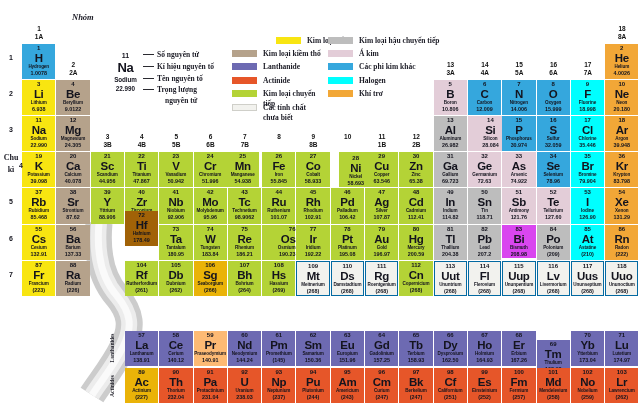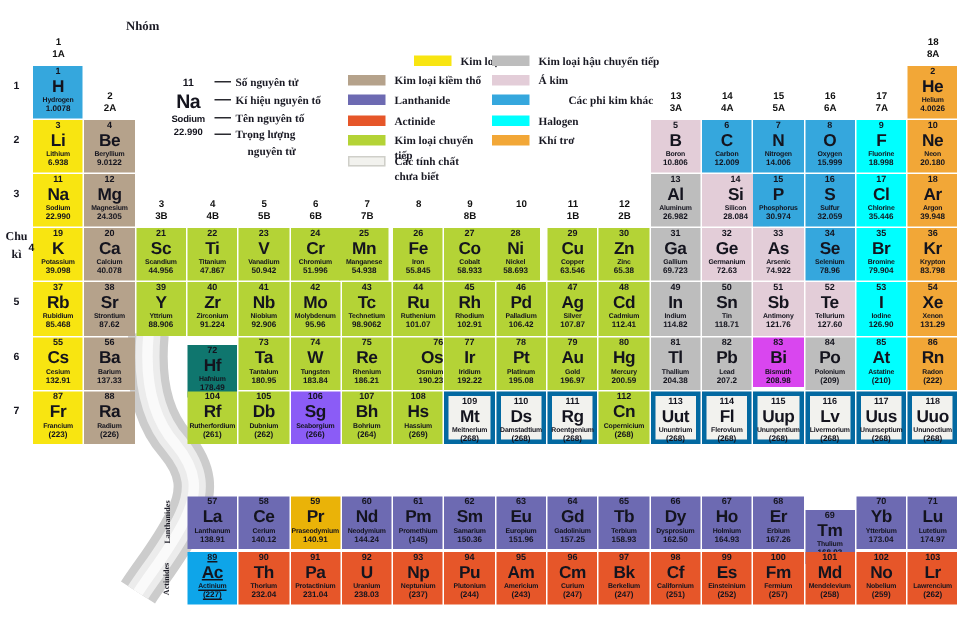--- a/index.html
+++ b/index.html
@@ -1,20 +1,20 @@
 <!DOCTYPE html>
 <html><head>
 <meta charset="utf-8">
 <style>
   html,body{margin:0;padding:0;background:#fff;}
   #stage{position:relative;width:640px;height:411px;background:#fff;overflow:hidden;
          font-family:"Liberation Sans",sans-serif;color:#14141e;}
   .cell{position:absolute;box-sizing:border-box;display:flex;flex-direction:column;
         align-items:center;padding-top:1px;text-align:center;}
-  .cell.unknown{background:#f2f2ee;border:3px solid #0369a1;}
+  .cell.unknown{background:#f2f2ee;border:1px solid #0369a1;}
   .num{font-size:6px;line-height:7px;font-weight:bold;}
   .sym{font-size:11.5px;line-height:12px;font-weight:bold;letter-spacing:-0.3px;}
   .nm{font-size:4.6px;line-height:6px;font-weight:bold;white-space:nowrap;letter-spacing:-0.1px;}
   .wt{font-size:5.4px;line-height:7px;font-weight:bold;white-space:nowrap;}
   .ghead{position:absolute;width:34px;text-align:center;font-weight:bold;
          font-size:6.5px;line-height:8px;color:#111;}
   .plabel{position:absolute;width:14px;text-align:center;font-weight:bold;font-size:7px;}
   .viet{font-family:"Liberation Serif",serif;font-weight:bold;color:#1a1a24;}
   .legend-item{position:absolute;display:flex;align-items:flex-start;}
   .legend-swatch{width:25px;height:7px;margin-top:1px;flex:0 0 auto;box-sizing:border-box;}
@@ -34,21 +34,21 @@
 <body>
 
 <div id="stage">
 
   <svg style="position:absolute;left:0;top:0;" width="640" height="411" viewBox="0 0 640 411">
     <path d="M99,223 C96,256 103,280 117,296 C131,313 133,327 123,347 C113,367 101,381 92,395" fill="none" stroke="#cccccc" stroke-width="27"></path>
     <path d="M99,223 C96,256 103,280 117,296 C131,313 133,327 123,347 C113,367 101,381 92,395" fill="none" stroke="#ececec" stroke-width="16"></path>
     <path d="M99,223 C96,256 103,280 117,296 C131,313 133,327 123,347 C113,367 101,381 92,395" fill="none" stroke="#fafafa" stroke-width="7"></path>
   </svg>
 
-  <div class="viet" style="position:absolute;left:84px;top:12px;width:44px;font-size:8.5px;">Nhóm</div>
+  <div class="viet" style="position:absolute;left:72px;top:12px;width:44px;font-size:8.5px;font-style:italic;">Nhóm</div>
   <div class="viet" style="position:absolute;left:0px;top:152px;width:22px;font-size:8px;line-height:12px;
               text-align:center;white-space:pre-line;">Chu
 kì</div>
 
   <div id="keycell" class="cell">
     <div class="num">11</div>
     <div class="sym">Na</div>
     <div class="nm">Sodium</div>
     <div class="wt">22.990</div>
   </div>
@@ -225,21 +225,21 @@
         <div class="sym">Fe</div>
         <div class="nm">Iron</div>
         <div class="wt">55.845</div>
       </div>
       <div class="cell" style="left: 296.4px; top: 152.3px; width: 33.4px; height: 35.2px; background: rgb(180, 211, 54);">
         <div class="num">27</div>
         <div class="sym">Co</div>
         <div class="nm">Cobalt</div>
         <div class="wt">58.933</div>
       </div>
-      <div class="cell" style="left: 327px; top: 152.3px; width: 33.4px; height: 35.2px; background: rgb(180, 211, 54);">
+      <div class="cell" style="left: 339px; top: 152.3px; width: 33.4px; height: 35.2px; background: rgb(180, 211, 54); justify-content: flex-end;">
         <div class="num">28</div>
         <div class="sym">Ni</div>
         <div class="nm">Nickel</div>
         <div class="wt">58.693</div>
       </div>
       <div class="cell" style="left: 365px; top: 152.3px; width: 33.4px; height: 35.2px; background: rgb(180, 211, 54);">
         <div class="num">29</div>
         <div class="sym">Cu</div>
         <div class="nm">Copper</div>
         <div class="wt">63.546</div>
@@ -399,21 +399,21 @@
         <div class="sym">Cs</div>
         <div class="nm">Cesium</div>
         <div class="wt">132.91</div>
       </div>
       <div class="cell" style="left: 56.3px; top: 224.5px; width: 33.4px; height: 35.2px; background: rgb(181, 162, 139);">
         <div class="num">56</div>
         <div class="sym">Ba</div>
         <div class="nm">Barium</div>
         <div class="wt">137.33</div>
       </div>
-      <div class="cell" style="left: 124.9px; top: 230px; width: 33.4px; height: 35.2px; background: #0f766e;">
+      <div class="cell" style="left: 124.9px; top: 211px; width: 33.4px; height: 35.2px; background: #a16207;">
         <div class="num">72</div>
         <div class="sym">Hf</div>
         <div class="nm">Hafnium</div>
         <div class="wt">178.49</div>
       </div>
       <div class="cell" style="left: 159.2px; top: 224.5px; width: 33.4px; height: 35.2px; background: rgb(180, 211, 54);">
         <div class="num">73</div>
         <div class="sym">Ta</div>
         <div class="nm">Tantalum</div>
         <div class="wt">180.95</div>
@@ -513,21 +513,21 @@
         <div class="sym">Rf</div>
         <div class="nm">Rutherfordium</div>
         <div class="wt">(261)</div>
       </div>
       <div class="cell" style="left: 159.2px; top: 260.6px; width: 33.4px; height: 35.2px; background: rgb(180, 211, 54);">
         <div class="num">105</div>
         <div class="sym">Db</div>
         <div class="nm">Dubnium</div>
         <div class="wt">(262)</div>
       </div>
-      <div class="cell" style="left: 193.5px; top: 260.6px; width: 33.4px; height: 35.2px; background: #8b5cf6;">
+      <div class="cell" style="left: 193.5px; top: 260.6px; width: 33.4px; height: 35.2px; background: #eab308;">
         <div class="num">106</div>
         <div class="sym">Sg</div>
         <div class="nm">Seaborgium</div>
         <div class="wt">(266)</div>
       </div>
       <div class="cell" style="left: 227.8px; top: 260.6px; width: 33.4px; height: 35.2px; background: rgb(180, 211, 54);">
         <div class="num">107</div>
         <div class="sym">Bh</div>
         <div class="nm">Bohrium</div>
         <div class="wt">(264)</div>
@@ -603,21 +603,21 @@
         <div class="sym">La</div>
         <div class="nm">Lanthanum</div>
         <div class="wt">138.91</div>
       </div>
       <div class="cell" style="left: 159.2px; top: 330.5px; width: 33.4px; height: 35.6px; background: rgb(109, 106, 178);">
         <div class="num">58</div>
         <div class="sym">Ce</div>
         <div class="nm">Cerium</div>
         <div class="wt">140.12</div>
       </div>
-      <div class="cell" style="left: 193.5px; top: 330.5px; width: 33.4px; height: 35.6px; background: #eab308; text-align: center;">
+      <div class="cell" style="left: 193.5px; top: 330.5px; width: 33.4px; height: 35.6px; background: #fdba74; text-align: center;">
         <div class="num">59</div>
         <div class="sym">Pr</div>
         <div class="nm">Praseodymium</div>
         <div class="wt">140.91</div>
       </div>
       <div class="cell" style="left: 227.8px; top: 330.5px; width: 33.4px; height: 35.6px; background: rgb(109, 106, 178);">
         <div class="num">60</div>
         <div class="sym">Nd</div>
         <div class="nm">Neodymium</div>
         <div class="wt">144.24</div>
@@ -681,21 +681,21 @@
         <div class="sym">Yb</div>
         <div class="nm">Ytterbium</div>
         <div class="wt">173.04</div>
       </div>
       <div class="cell" style="left: 605.1px; top: 330.5px; width: 33.4px; height: 35.6px; background: rgb(109, 106, 178);">
         <div class="num">71</div>
         <div class="sym">Lu</div>
         <div class="nm">Lutetium</div>
         <div class="wt">174.97</div>
       </div>
-      <div class="cell" style="left: 124.9px; top: 367.8px; width: 33.4px; height: 35.6px; background: #0ea5e9; text-decoration: underline;">
+      <div class="cell" style="left: 124.9px; top: 367.8px; width: 33.4px; height: 35.6px; background: #eab308;">
         <div class="num">89</div>
         <div class="sym">Ac</div>
         <div class="nm">Actinium</div>
         <div class="wt">(227)</div>
       </div>
       <div class="cell" style="left: 159.2px; top: 367.8px; width: 33.4px; height: 35.6px; background: rgb(230, 86, 41);">
         <div class="num">90</div>
         <div class="sym">Th</div>
         <div class="nm">Thorium</div>
         <div class="wt">232.04</div>
@@ -882,21 +882,21 @@
 chưa biết</div>
       </div>
       <div class="legend-item" style="left: 328px; top: 36px;">
         <div class="legend-swatch" style="background: rgb(189, 189, 189); border: none;"></div>
         <div class="legend-label viet">Kim loại hậu chuyển tiếp</div>
       </div>
       <div class="legend-item" style="left: 328px; top: 49px;">
         <div class="legend-swatch" style="background: rgb(227, 205, 216); border: none;"></div>
         <div class="legend-label viet">Á kim</div>
       </div>
-      <div class="legend-item" style="left: 328px; top: 62px; gap: 20px;">
+      <div class="legend-item" style="left: 328px; top: 62px;">
         <div class="legend-swatch" style="background: rgb(53, 167, 221); border: none;"></div>
         <div class="legend-label viet">Các phi kim khác</div>
       </div>
       <div class="legend-item" style="left: 328px; top: 75.5px;">
         <div class="legend-swatch" style="background: rgb(0, 255, 255); border: none;"></div>
         <div class="legend-label viet">Halogen</div>
       </div>
       <div class="legend-item" style="left: 328px; top: 89px;">
         <div class="legend-swatch" style="background: rgb(242, 167, 55); border: none;"></div>
         <div class="legend-label viet">Khí trơ</div>

